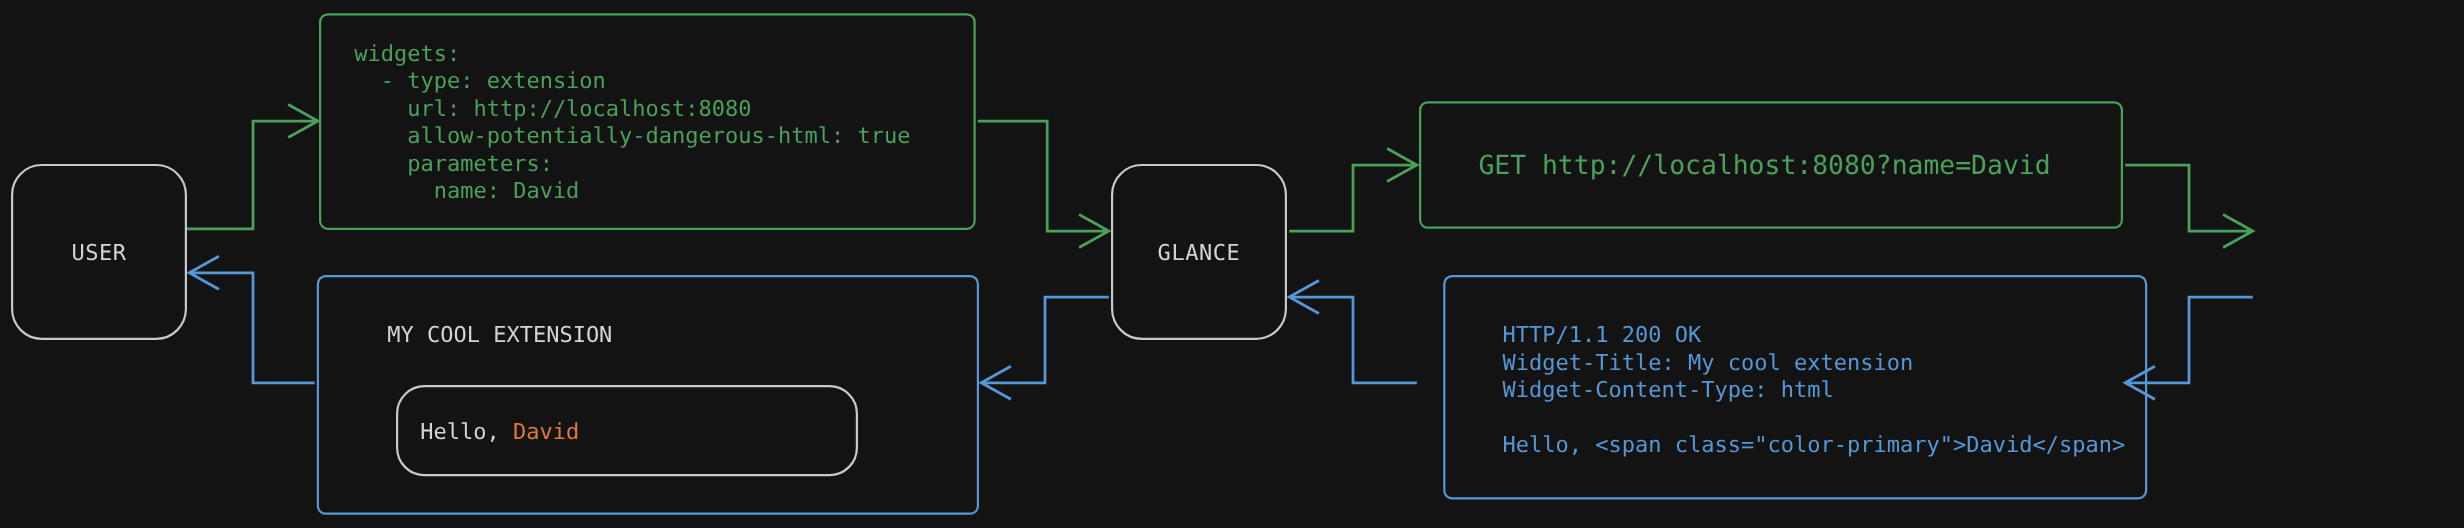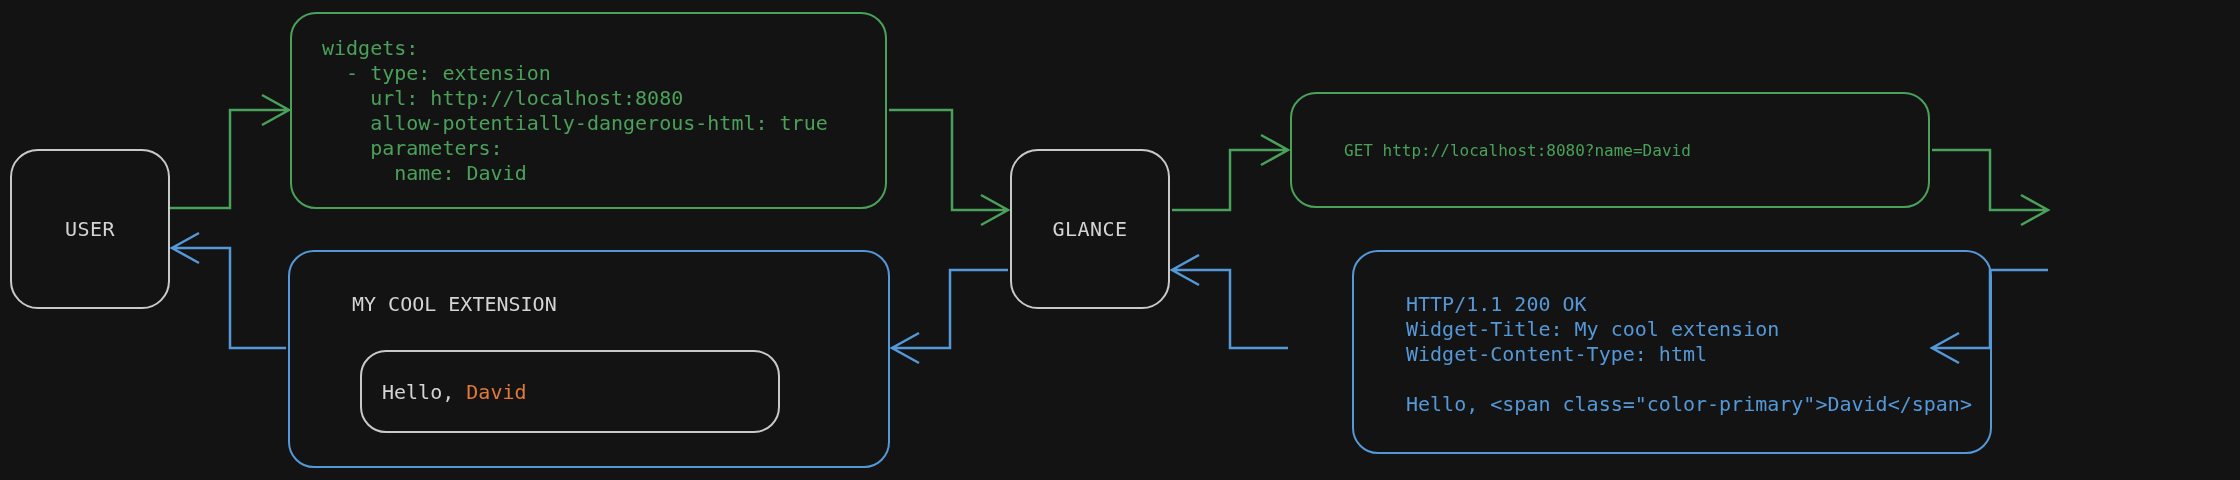--- a/index.html
+++ b/index.html
@@ -37,41 +37,41 @@
     justify-content: center;
     color: var(--text);
     font-size: 20px;
     letter-spacing: 0.5px;
   }
   #user-node      { left: 10px;   top: 149px; width: 160px; height: 160px; }
   #glance-node    { left: 1010px; top: 149px; width: 160px; height: 160px; }
   #extension-node { left: 2050px; top: 149px; width: 180px; height: 160px; }
   .msg-box {
     position: absolute;
-    border-radius: 26px;
+    border-radius: 8px;
     border: 2px solid;
   }
   .msg-box.green { border-color: var(--green); }
   .msg-box.blue  { border-color: var(--blue); }
   #config-box   { left: 290px;  top: 12px;  width: 597px; height: 197px; }
   #request-box  { left: 1290px; top: 92px;  width: 640px; height: 116px;
                   display: flex; align-items: center; padding-left: 52px; }
-  #response-box { left: 1352px; top: 250px; width: 640px; height: 204px; }
+  #response-box { left: 1312px; top: 250px; width: 640px; height: 204px; }
   #widget-box   { left: 288px;  top: 250px; width: 602px; height: 218px; }
   pre.code {
     margin: 0;
     position: absolute;
     white-space: pre;
     font-family: "DejaVu Sans Mono", "Liberation Mono", monospace;
     font-size: 20px;
     line-height: 25px;
   }
   #config-code   { left: 30px; top: 22px; color: var(--green); }
   #response-code { left: 52px; top: 40px; color: var(--blue); }
-  #request-text  { color: var(--green); font-size: 16px; }
+  #request-text  { color: var(--green); font-size: 24px; }
   #widget-title {
     position: absolute;
     left: 62px; top: 40px;
     color: var(--text);
     font-size: 20px;
   }
   #hello-box {
     position: absolute;
     left: 42px; top: 98px;
     width: 420px; height: 83px;

